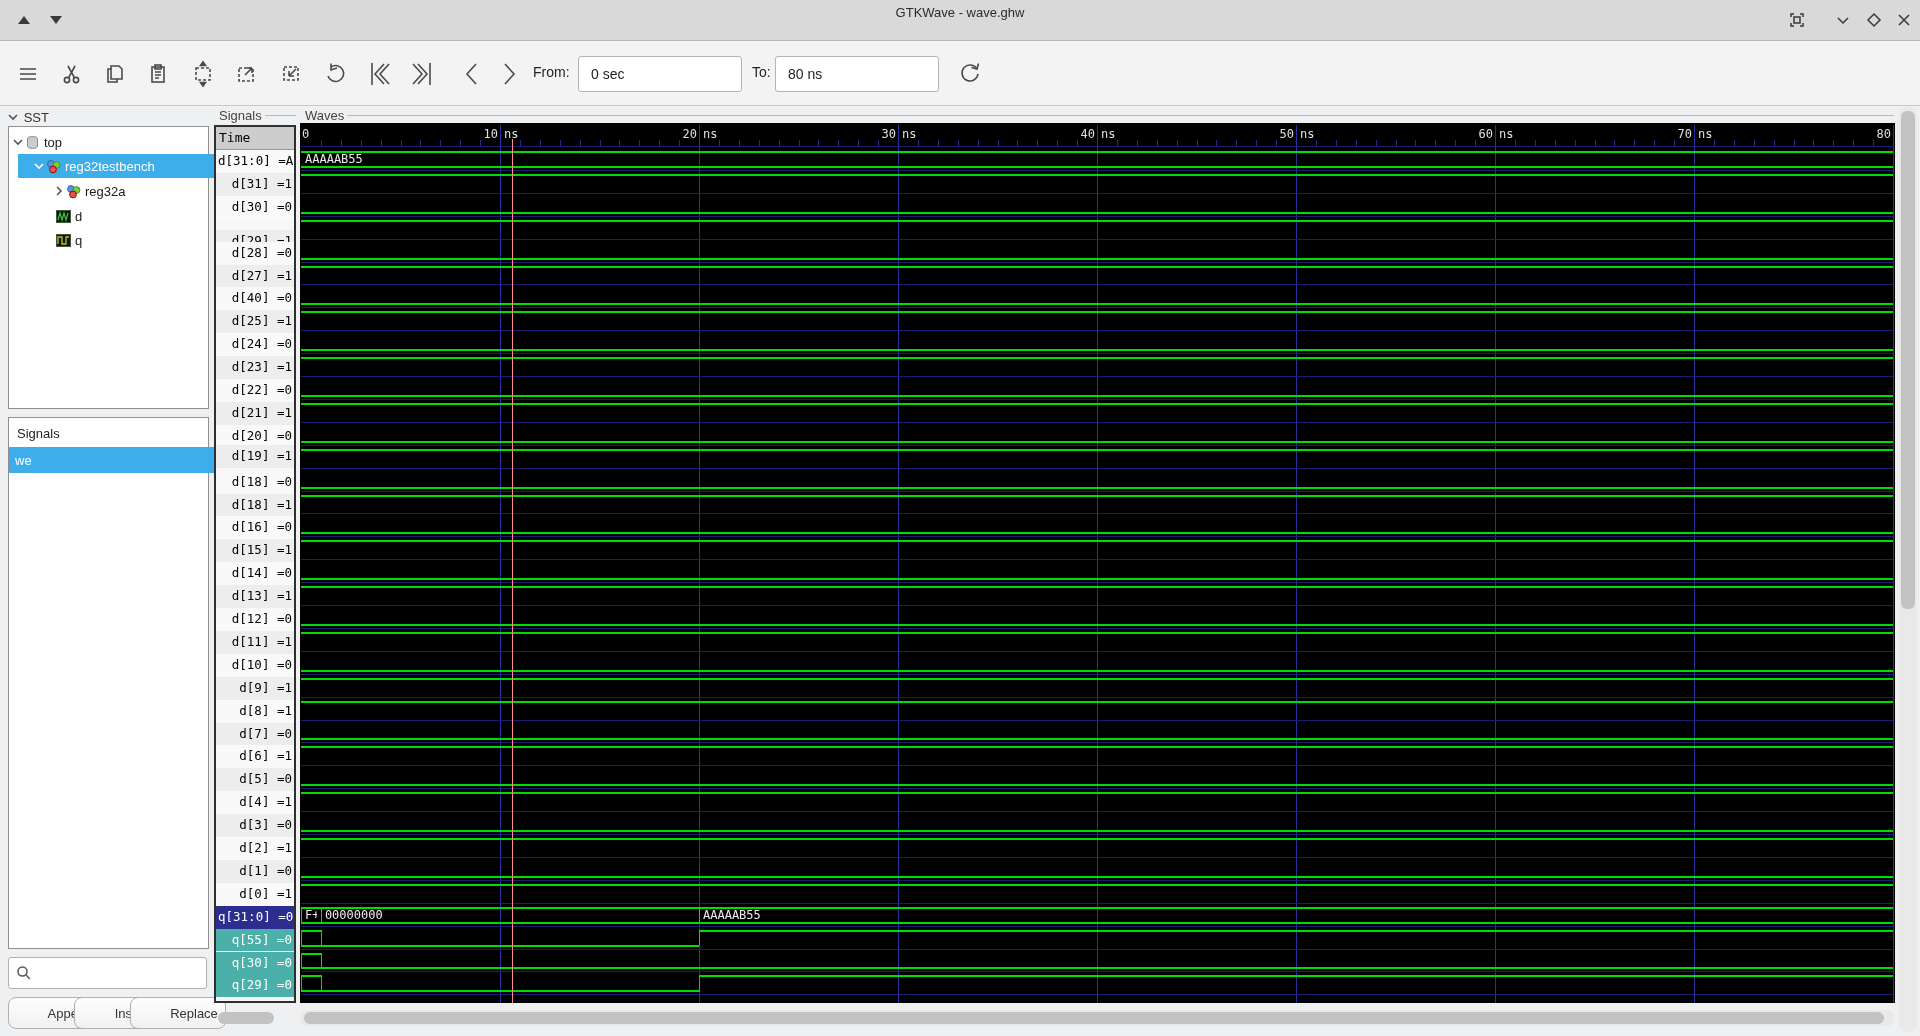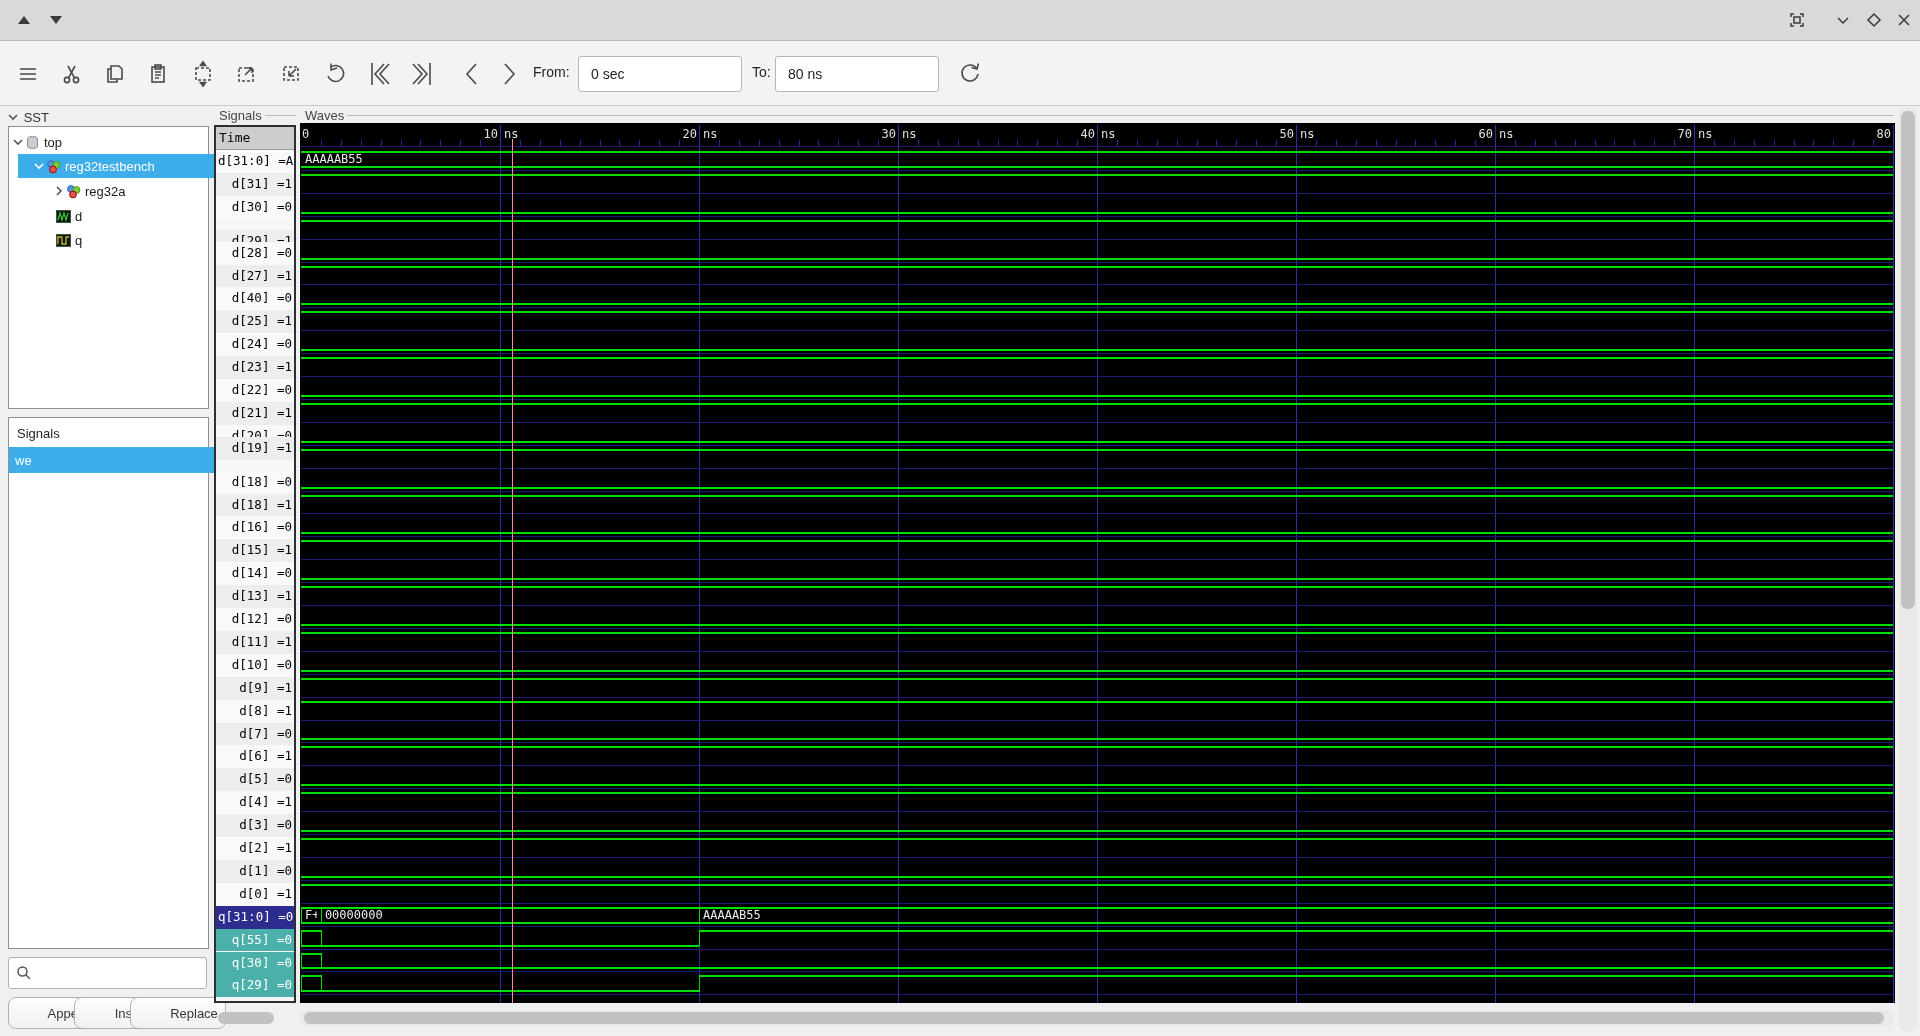--- a/index.html
+++ b/index.html
@@ -57,20 +57,21 @@
   
   .sb-track{background:#e9e9e9;border-radius:8px;}
   .sb-thumb{background:#c2c2c2;border-radius:6px;}
 </style>
 </head>
 <body>
 
 <div class="abs" id="titlebar">
   <div class="abs tb-arrow" style="left:18px;top:16px;border-bottom:8px solid #3a3a3a;"></div>
   <div class="abs tb-arrow" style="left:50px;top:16px;border-top:8px solid #3a3a3a;"></div>
+  <div class="abs" id="title-text">GTKWave - wave.ghw</div>
   <div class="abs win-btn" style="left:1786px;">
     <svg width="22" height="22" viewBox="0 0 22 22" stroke="#3a3a3a" fill="none" stroke-width="1.5">
       <path d="M5 8 v-3 h3 M14 5 h3 v3 M17 14 v3 h-3 M8 17 h-3 v-3"></path>
         <rect x="8" y="8" width="6" height="6"></rect>
     </svg>
   </div>
   <div class="abs win-btn" style="left:1832px;">
     <svg width="22" height="22" viewBox="0 0 22 22" stroke="#3a3a3a" fill="none" stroke-width="1.5">
       <path d="M6 9 l5 5 l5 -5"></path>
     </svg>
@@ -258,21 +259,21 @@
       <div class="abs sig-row r" style="top:103px;height:22.9px;line-height:22.9px;background:#ededed;">d[29] =1</div>
       <div class="abs sig-row r" style="top:114.6px;height:22.9px;line-height:22.9px;background:#f9f9f9;">d[28] =0</div>
       <div class="abs sig-row r" style="top:137.5px;height:22.9px;line-height:22.9px;background:#ededed;">d[27] =1</div>
       <div class="abs sig-row r" style="top:160.39999999999998px;height:22.9px;line-height:22.9px;background:#f9f9f9;">d[40] =0</div>
       <div class="abs sig-row r" style="top:183.29999999999998px;height:22.9px;line-height:22.9px;background:#ededed;">d[25] =1</div>
       <div class="abs sig-row r" style="top:206.2px;height:22.9px;line-height:22.9px;background:#f9f9f9;">d[24] =0</div>
       <div class="abs sig-row r" style="top:229.1px;height:22.9px;line-height:22.9px;background:#ededed;">d[23] =1</div>
       <div class="abs sig-row r" style="top:252px;height:22.9px;line-height:22.9px;background:#f9f9f9;">d[22] =0</div>
       <div class="abs sig-row r" style="top:274.9px;height:22.9px;line-height:22.9px;background:#ededed;">d[21] =1</div>
       <div class="abs sig-row r" style="top:297.79999999999995px;height:22.9px;line-height:22.9px;background:#f9f9f9;">d[20] =0</div>
-      <div class="abs sig-row r" style="top:310px;height:22.9px;line-height:22.9px;background:#ededed;">d[19] =1</div>
+      <div class="abs sig-row r" style="top:318px;height:22.9px;line-height:22.9px;background:#ededed;">d[19] =1</div>
       <div class="abs sig-row r" style="top:343.59999999999997px;height:22.9px;line-height:22.9px;background:#f9f9f9;">d[18] =0</div>
       <div class="abs sig-row r" style="top:366.5px;height:22.9px;line-height:22.9px;background:#ededed;">d[18] =1</div>
       <div class="abs sig-row r" style="top:389.4px;height:22.9px;line-height:22.9px;background:#f9f9f9;">d[16] =0</div>
       <div class="abs sig-row r" style="top:412.29999999999995px;height:22.9px;line-height:22.9px;background:#ededed;">d[15] =1</div>
       <div class="abs sig-row r" style="top:435.2px;height:22.9px;line-height:22.9px;background:#f9f9f9;">d[14] =0</div>
       <div class="abs sig-row r" style="top:458.09999999999997px;height:22.9px;line-height:22.9px;background:#ededed;">d[13] =1</div>
       <div class="abs sig-row r" style="top:481px;height:22.9px;line-height:22.9px;background:#f9f9f9;">d[12] =0</div>
       <div class="abs sig-row r" style="top:503.9px;height:22.9px;line-height:22.9px;background:#ededed;">d[11] =1</div>
       <div class="abs sig-row r" style="top:526.8px;height:22.9px;line-height:22.9px;background:#f9f9f9;">d[10] =0</div>
       <div class="abs sig-row r" style="top:549.6999999999999px;height:22.9px;line-height:22.9px;background:#ededed;">d[9] =1</div>

